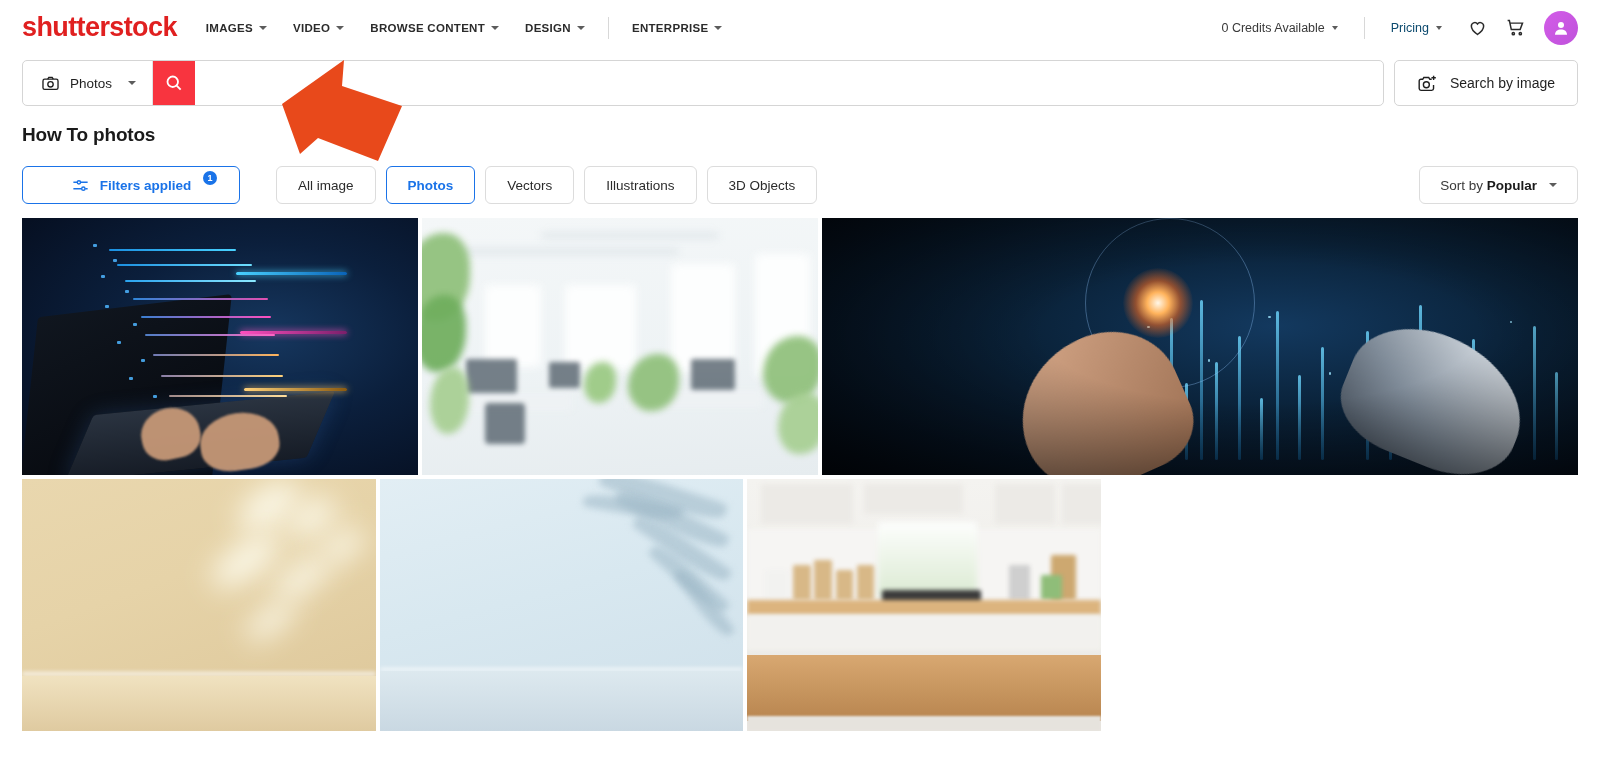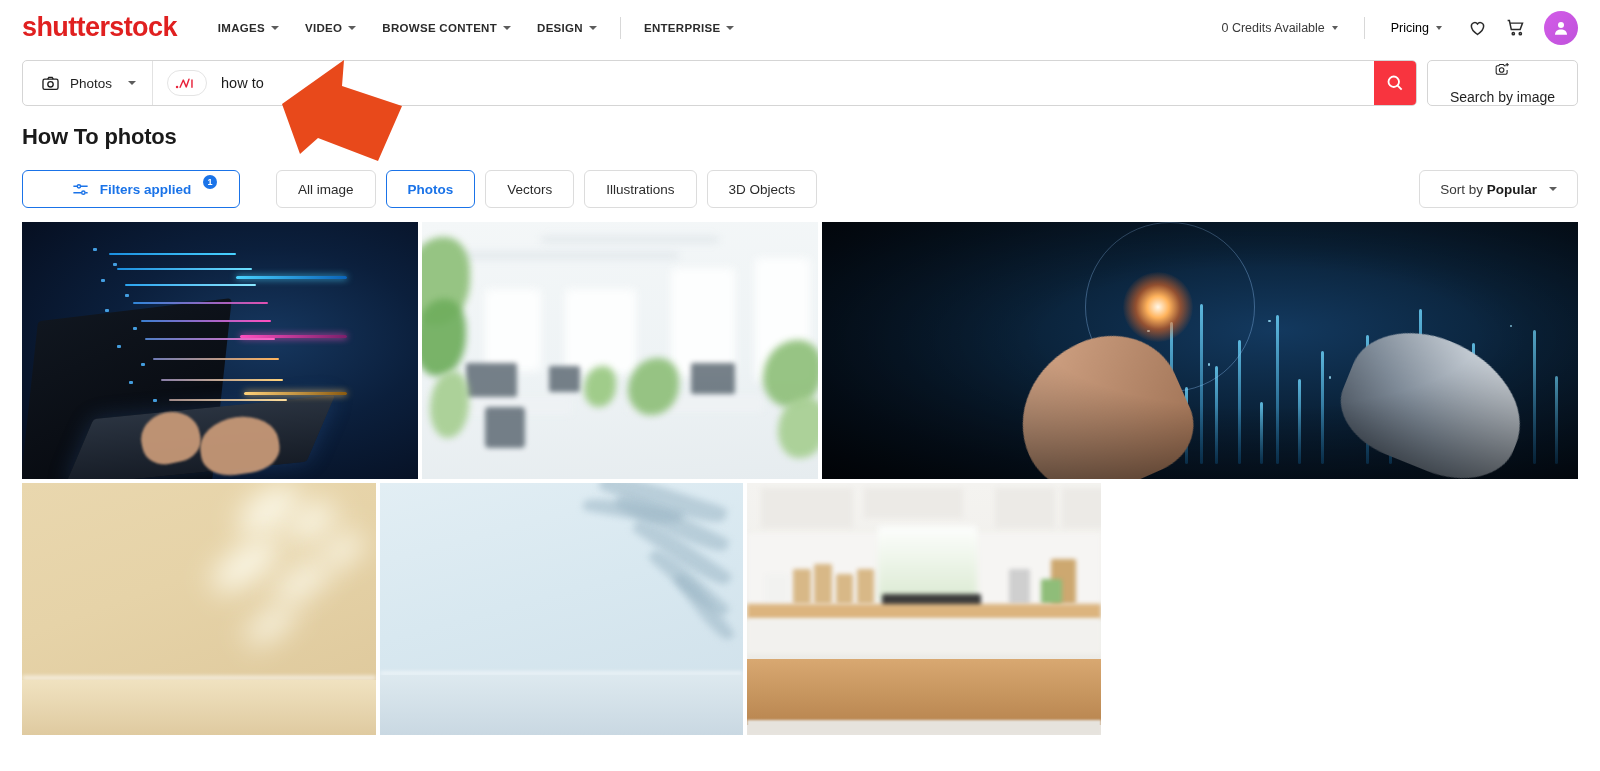--- a/index.html
+++ b/index.html
@@ -17,21 +17,21 @@
     display: flex;
     align-items: center;
     padding: 0 22px;
   }
   .logo {
     font-size: 27px;
     font-weight: 700;
     color: #e02020;
     letter-spacing: -0.6px;
     white-space: nowrap;
-    margin-right: 28px;
+    margin-right: 16px;
     position: relative;
   }
   .nav { display: flex; align-items: center; gap: 0px; }
   .nav-item {
     display: flex; align-items: center; gap: 6px;
     font-size: 11.5px;
     font-weight: 700;
     letter-spacing: 0.3px;
     color: #2b2b2b;
     padding: 6px 13px;
@@ -53,21 +53,21 @@
     margin-left: auto;
     display: flex; align-items: center; gap: 0;
   }
   .credits {
     display: flex; align-items: center; gap: 7px;
     font-size: 12.5px; color: #3a3a3a; white-space: nowrap;
     padding: 4px 16px; cursor: pointer;
   }
   .pricing {
     display: flex; align-items: center; gap: 7px;
-    font-size: 12.5px; color: #000000; white-space: nowrap;
+    font-size: 12.5px; color: #0c4a6e; white-space: nowrap;
     padding: 4px 16px; cursor: pointer;
   }
   .icon-btn {
     width: 38px; height: 38px;
     display: flex; align-items: center; justify-content: center;
     cursor: pointer;
   }
   .avatar {
     width: 34px; height: 34px; border-radius: 50%;
     background: #cf5fe0;
@@ -127,27 +127,26 @@
   .search-by-image {
     margin-left: 10px;
     height: 46px;
     border: 1px solid #d5d5d5;
     border-radius: 5px;
     display: flex; align-items: center; gap: 12px;
     padding: 0 22px;
     font-size: 14px; color: #1f1f1f;
     cursor: pointer;
     white-space: nowrap;
-    flex-direction: column;
   }
 
   
   .titleblock { padding: 18px 22px 0 22px; }
   .page-title {
-    font-size: 22px; font-weight: 700; color: #1a1a1a;
+    font-size: 19px; font-weight: 700; color: #1a1a1a;
     letter-spacing: -0.2px;
   }
   .subtitle {
     margin-top: 7px;
     font-size: 13px; color: #4a4a4a;
   }
   .subtitle a { color: #1a73e8; text-decoration: underline; cursor: pointer; }
 
   
   .filterrow {
@@ -507,30 +506,20 @@
   <div class="searchrow">
     <div class="searchbox">
       <div class="type-select">
         <svg width="19" height="19" viewBox="0 0 24 24" fill="none" stroke="#1f1f1f" stroke-width="1.7">
           <rect x="2.5" y="6.5" width="19" height="13" rx="2.2"></rect>
           <circle cx="12" cy="13" r="3.4"></circle>
           <path d="M8.5 6.5l1.4-2.2h4.2l1.4 2.2"></path>
         </svg>
         <span class="label">Photos</span>
         <span class="caret"></span>
-      </div>
-      <div class="query-area">
-        <span class="ai-badge">
-          <svg width="26" height="15" viewBox="0 0 34 18" fill="none">
-            <circle cx="4" cy="13.5" r="1.6" fill="#e8233b"></circle>
-            <path d="M8 14 L12.2 4.5 L16 13.5 L19.6 3.5" stroke="#e8233b" stroke-width="1.9" stroke-linecap="round" stroke-linejoin="round"></path>
-            <path d="M23.5 4.5 V14" stroke="#e8233b" stroke-width="1.9" stroke-linecap="round"></path>
-          </svg>
-        </span>
-        <span class="query-text" title="Search for images">how to</span>
       </div>
       <div class="search-submit">
         <svg width="20" height="20" viewBox="0 0 24 24" fill="none" stroke="#fff" stroke-width="2.2">
           <circle cx="10.5" cy="10.5" r="6.3"></circle>
             <path d="M15.2 15.2L20 20"></path>
         </svg>
       </div>
     </div>
     <div class="search-by-image">
       <svg width="21" height="21" viewBox="0 0 24 24" fill="none" stroke="#1f1f1f" stroke-width="1.6">

